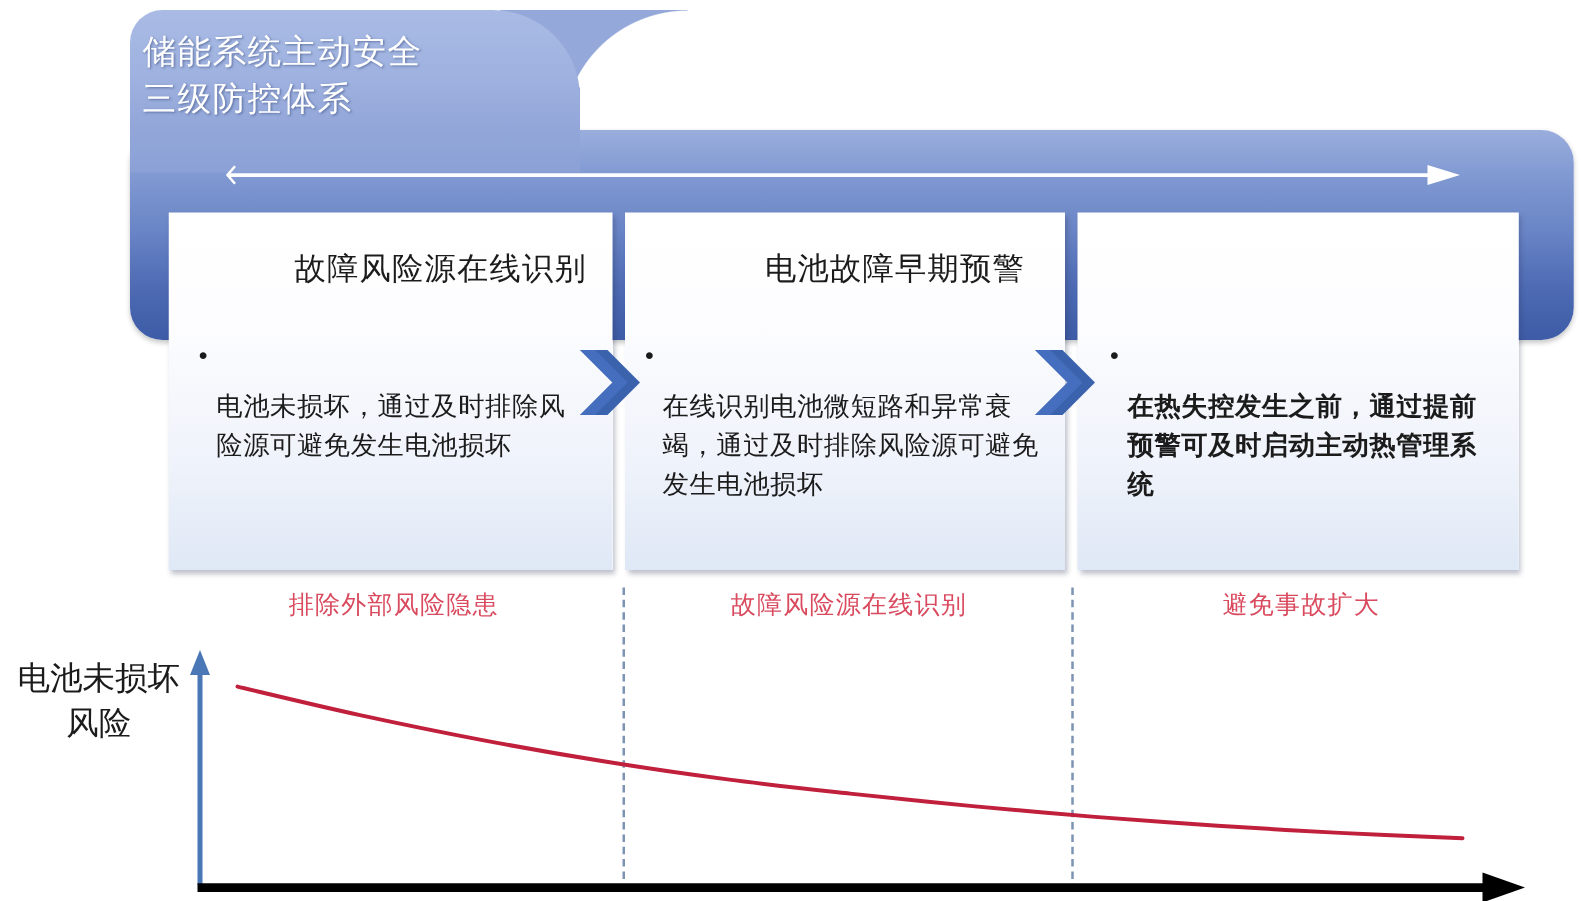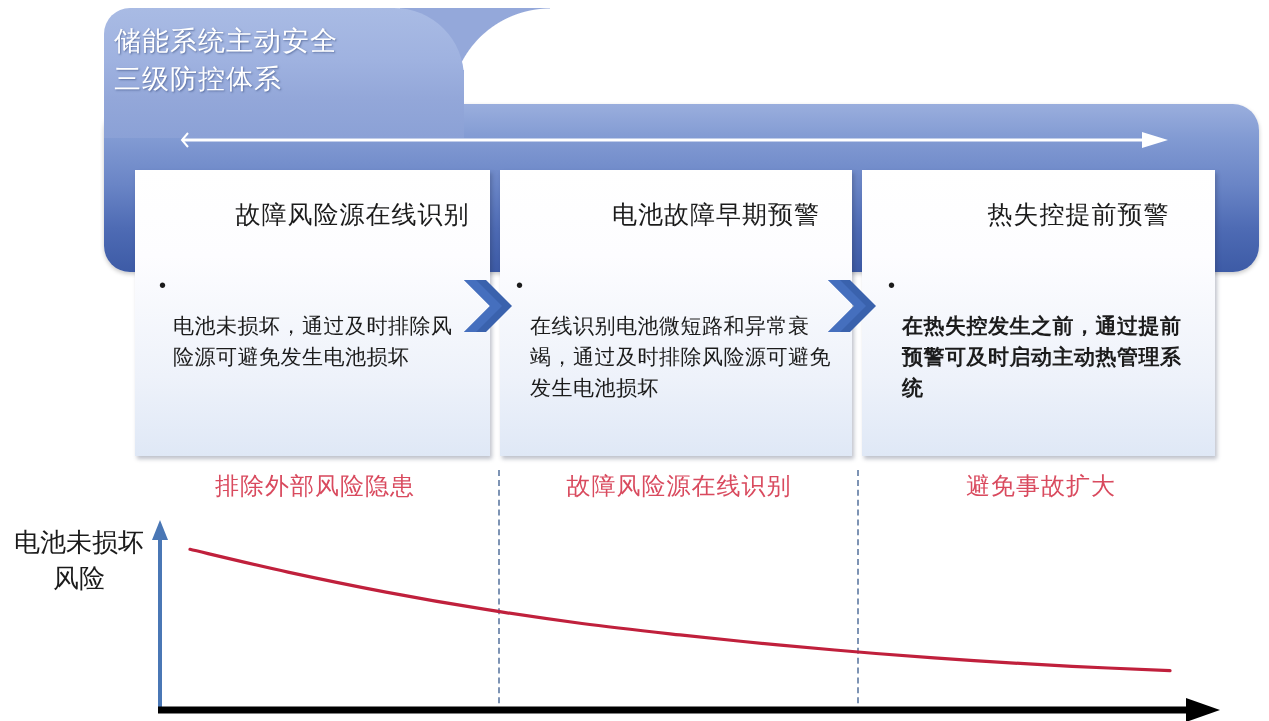--- a/index.html
+++ b/index.html
@@ -162,21 +162,21 @@
     height: 60px;
     z-index: 6;
   }
   #chevron-1 { left: 462px; }
   #chevron-2 { left: 826px; }
 
   
   .stage-label {
     position: absolute;
     top: 470px;
-    font-size: 24px;
+    font-size: 20px;
     color: #d94a5e;
     letter-spacing: 1px;
     text-align: center;
   }
   #stage-label-1 { left: 160px; width: 310px; }
   #stage-label-2 { left: 524px; width: 310px; }
   #stage-label-3 { left: 886px; width: 310px; }
 
   
   .divider {
@@ -235,21 +235,20 @@
 
   <div class="panel" id="panel-2">
     <div class="panel-title">电池故障早期预警</div>
     <div class="panel-body">
       <span class="bullet-dot">•</span>
       <span class="bullet-text">在线识别电池微短路和异常衰竭，通过及时排除风险源可避免发生电池损坏</span>
     </div>
   </div>
 
   <div class="panel" id="panel-3">
-    <div class="panel-title">热失控提前预警</div>
     <div class="panel-body">
       <span class="bullet-dot">•</span>
       <span class="bullet-text">在热失控发生之前，通过提前预警可及时启动主动热管理系统</span>
     </div>
   </div>
 
   <svg class="chevron" id="chevron-1" viewBox="0 0 56 60">
     <polygon points="2,4 28,30 2,56 24,56 50,30 24,4" fill="#3a62ad"></polygon>
     <polygon points="2,4 28,30 2,56 14,56 40,30 14,4" fill="#4a74c4" opacity="0.75"></polygon>
   </svg>

